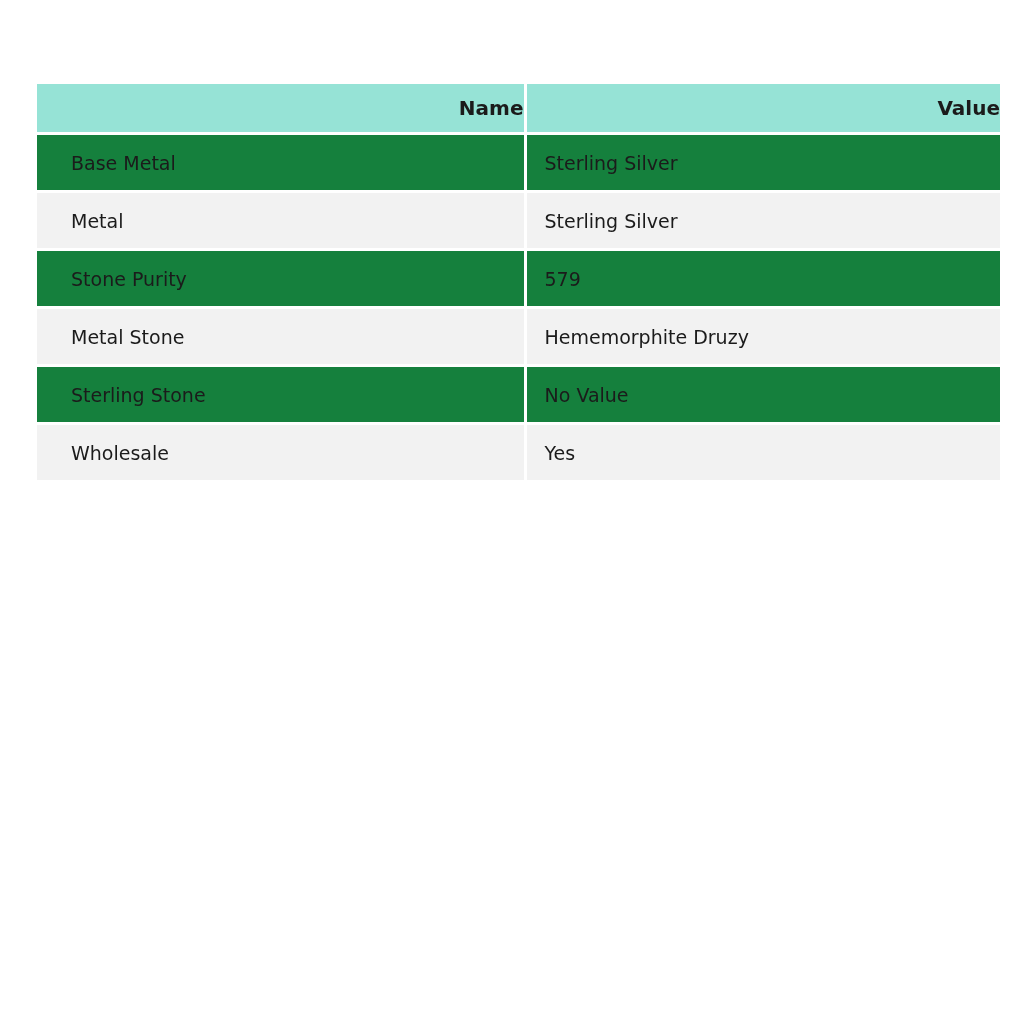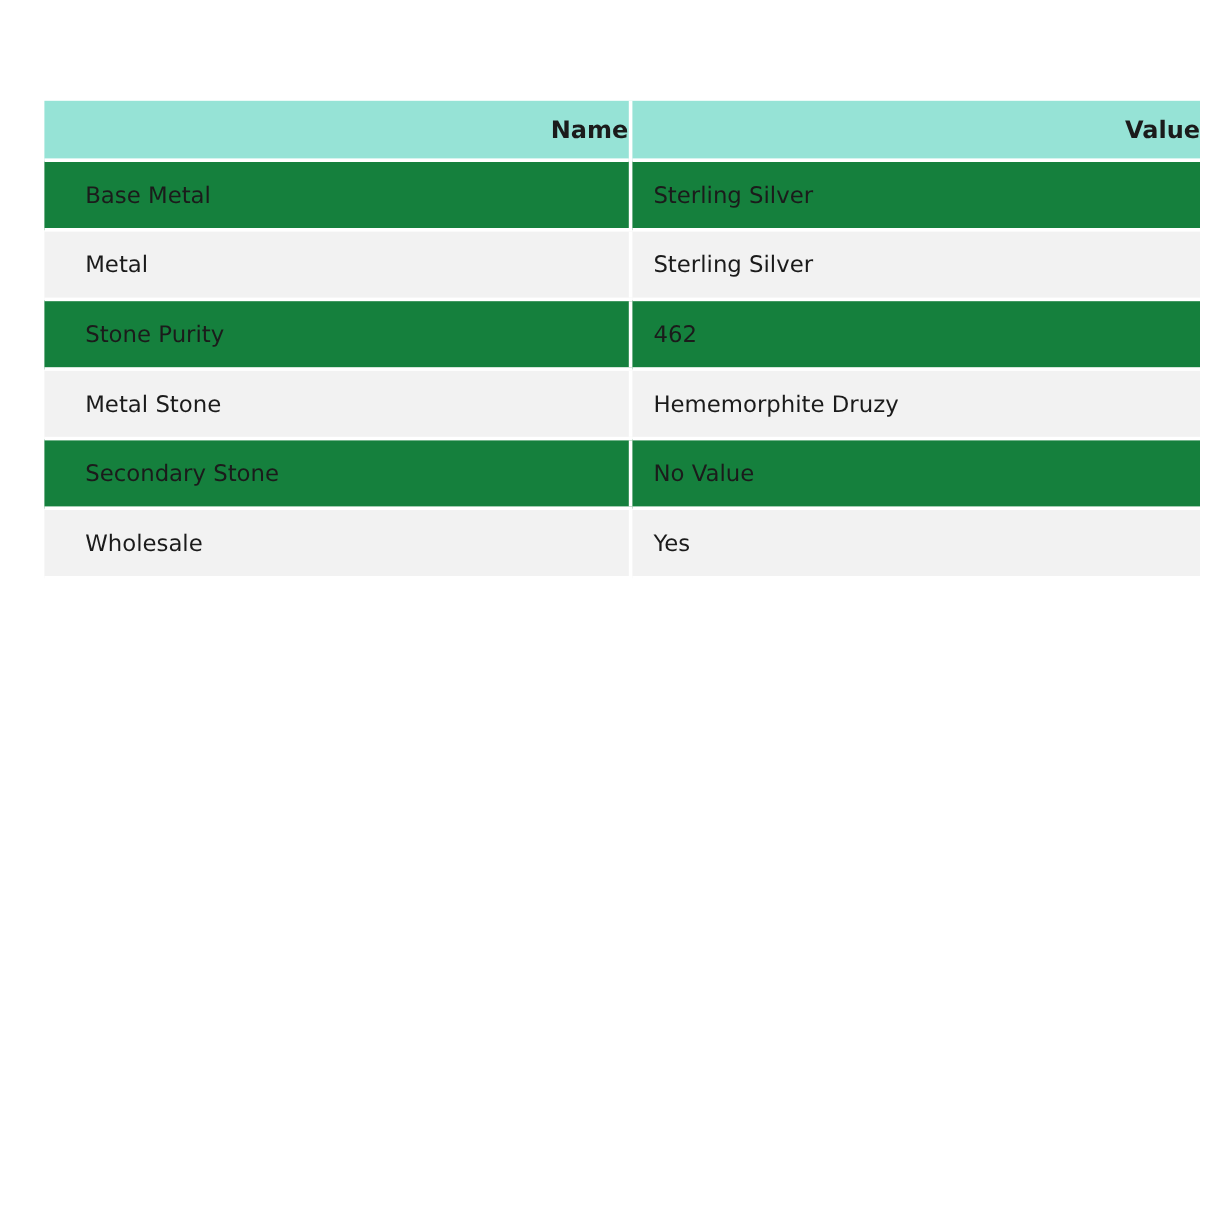--- a/index.html
+++ b/index.html
@@ -74,30 +74,30 @@
     <td>Sterling Silver</td>
   </tr>
 
   <tr>
     <td>Metal</td>
     <td>Sterling Silver</td>
   </tr>
 
   <tr>
     <td>Stone Purity</td>
-    <td>462</td>
+    <td>579</td>
   </tr>
 
   <tr>
     <td>Metal Stone</td>
     <td>Hememorphite Druzy</td>
   </tr>
 
   <tr>
-    <td>Secondary Stone</td>
+    <td>Sterling Stone</td>
     <td>No Value</td>
   </tr>
 
 
   <tr>
     <td>Wholesale</td>
     <td>Yes</td>
   </tr>
 </tbody>
   </table>

